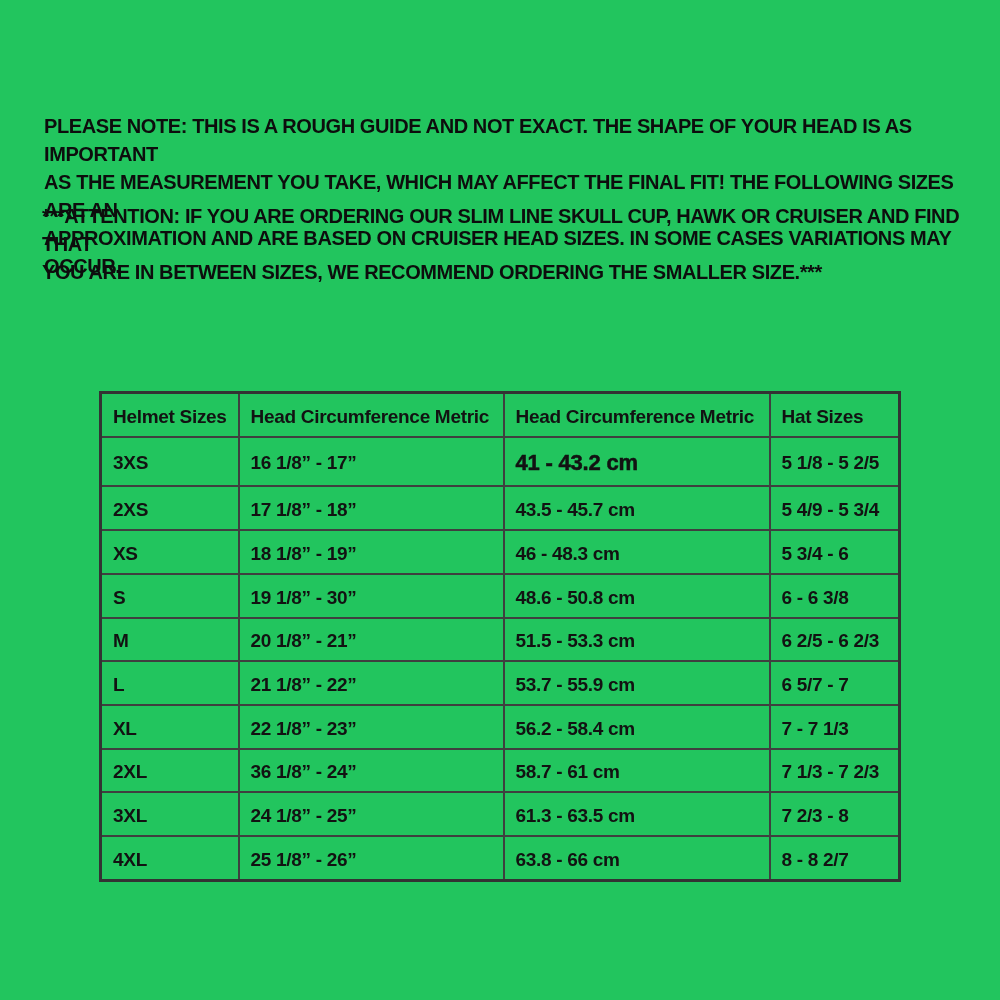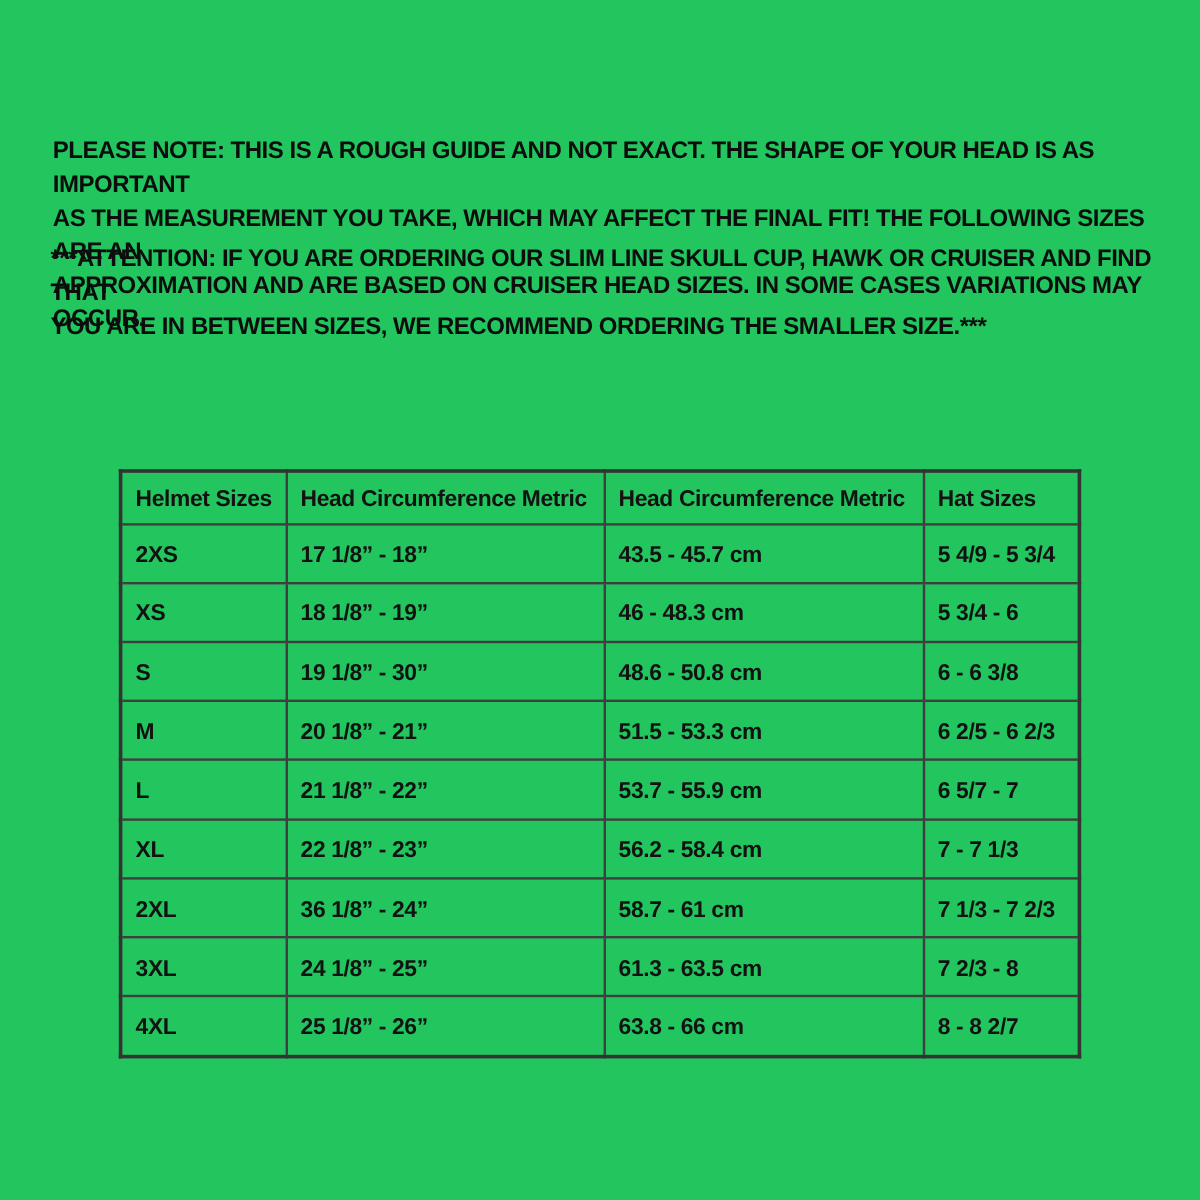--- a/index.html
+++ b/index.html
@@ -79,20 +79,26 @@
     <thead>
       <tr>
         <th>Helmet Sizes</th>
         <th>Head Circumference Metric</th>
         <th>Head Circumference Metric</th>
         <th>Hat Sizes</th>
       </tr>
     </thead>
     <tbody>
       <tr>
+        <td>3XS</td>
+        <td>16 1/8” - 17”</td>
+        <td class="metric-strong">41 - 43.2 cm</td>
+        <td>5 1/8 - 5 2/5</td>
+      </tr>
+      <tr>
         <td>2XS</td>
         <td>17 1/8” - 18”</td>
         <td>43.5 - 45.7 cm</td>
         <td>5 4/9 - 5 3/4</td>
       </tr>
       <tr>
         <td>XS</td>
         <td>18 1/8” - 19”</td>
         <td>46 - 48.3 cm</td>
         <td>5 3/4 - 6</td>

